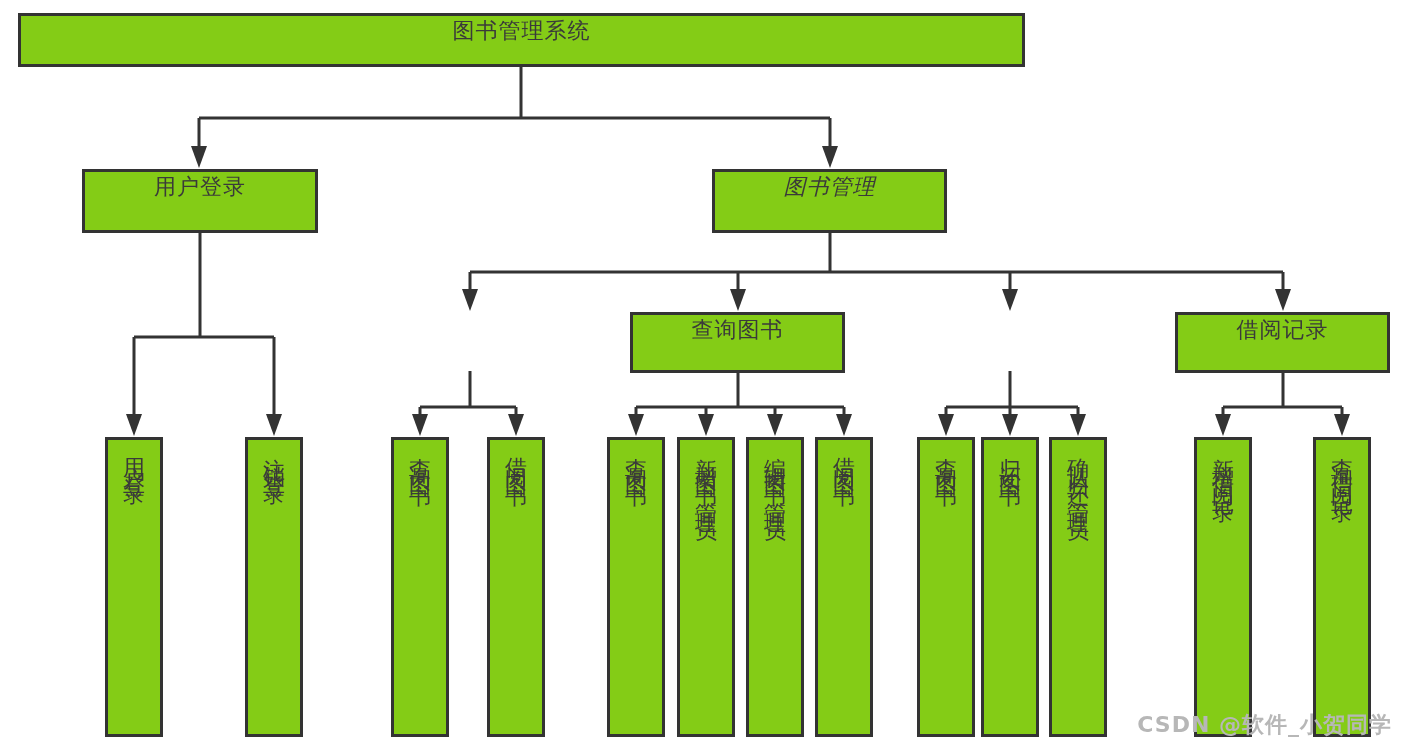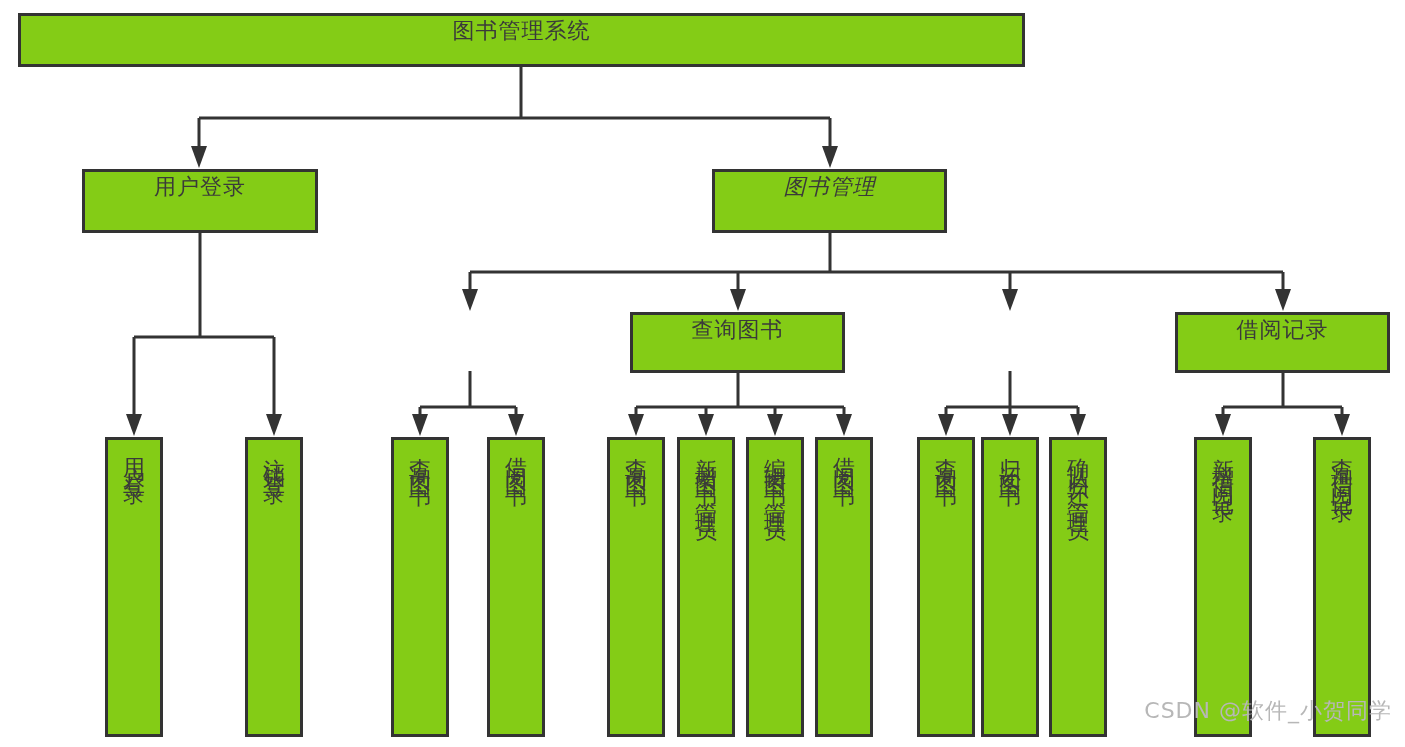--- a/index.html
+++ b/index.html
@@ -27,23 +27,23 @@
   }
   .node-h{font-size:22px;letter-spacing:1px;white-space:nowrap;}
   .node-v{font-size:22px;}
   .node-v .vlabel{
     writing-mode:vertical-rl;
     letter-spacing:9px;
     line-height:1;
     display:block;
   }
   .watermark{
-    position:absolute;right:13px;bottom:21px;
+    position:absolute;right:13px;bottom:7px;
     font-size:22px;letter-spacing:1px;color:var(--watermark);
-    white-space:nowrap;z-index:5;
+    white-space:nowrap;z-index:5;font-weight:bold;
   }
 </style>
 </head>
 <body>
 
 <div class="canvas">
 
   <svg class="wires" viewBox="0 0 1405 747">
 
     <g>

